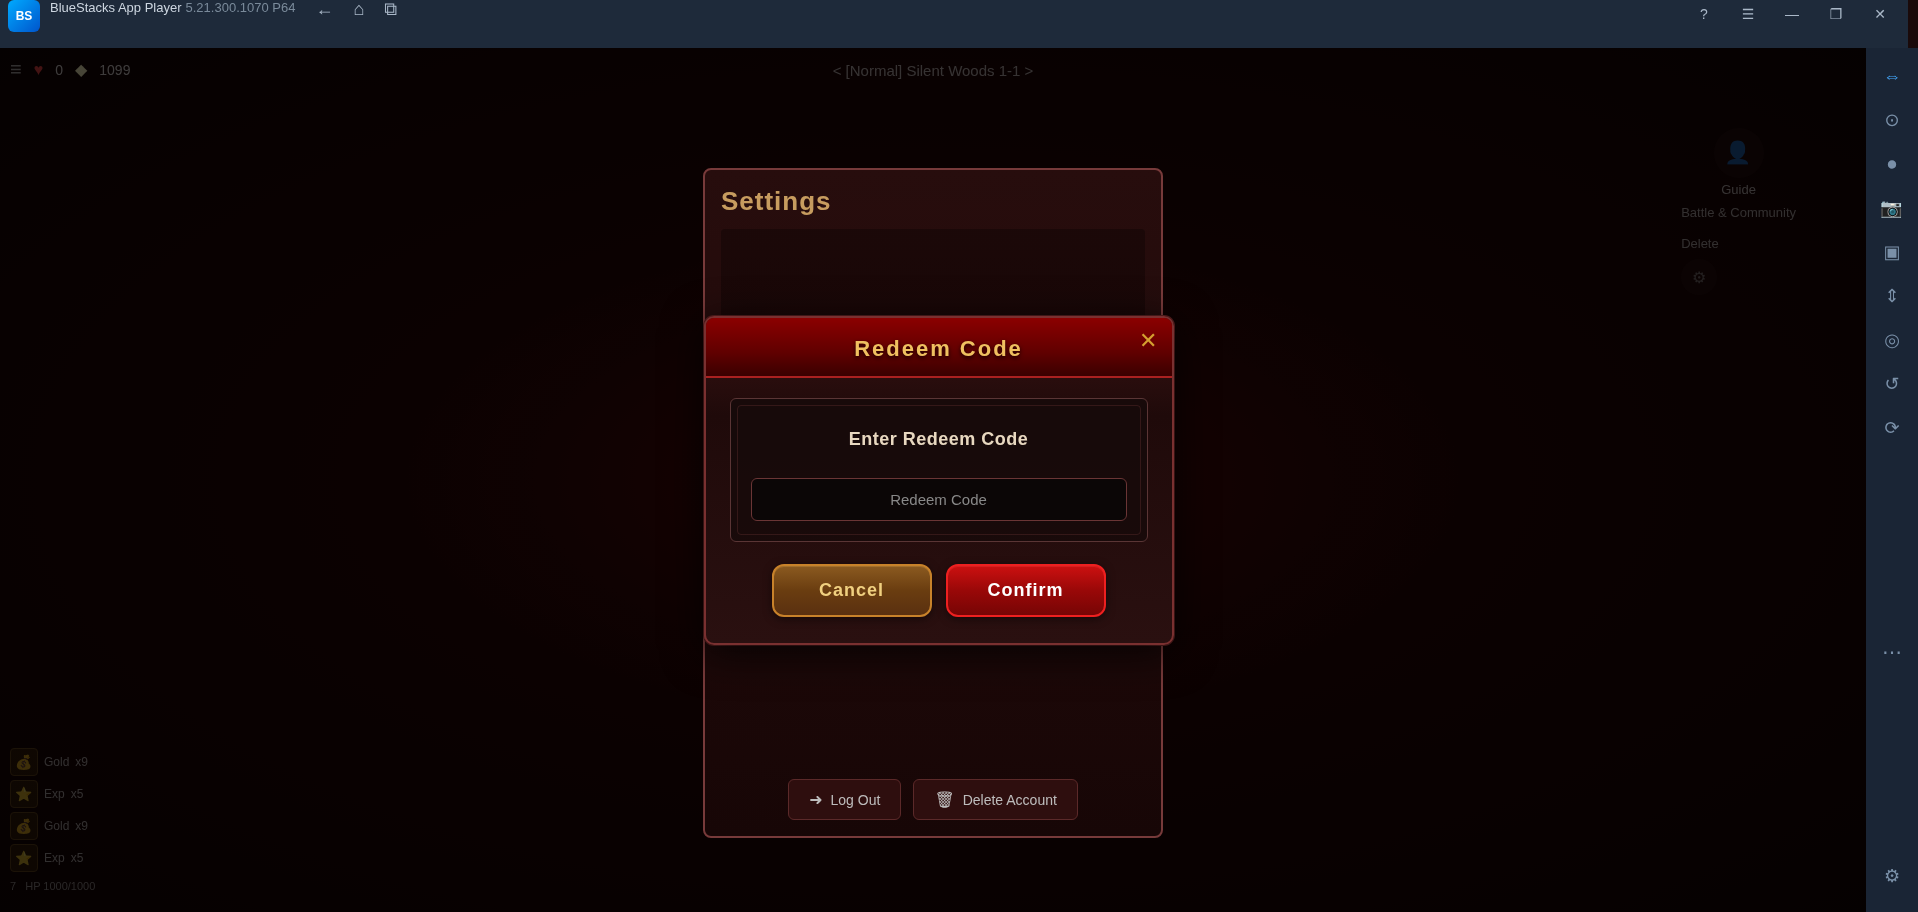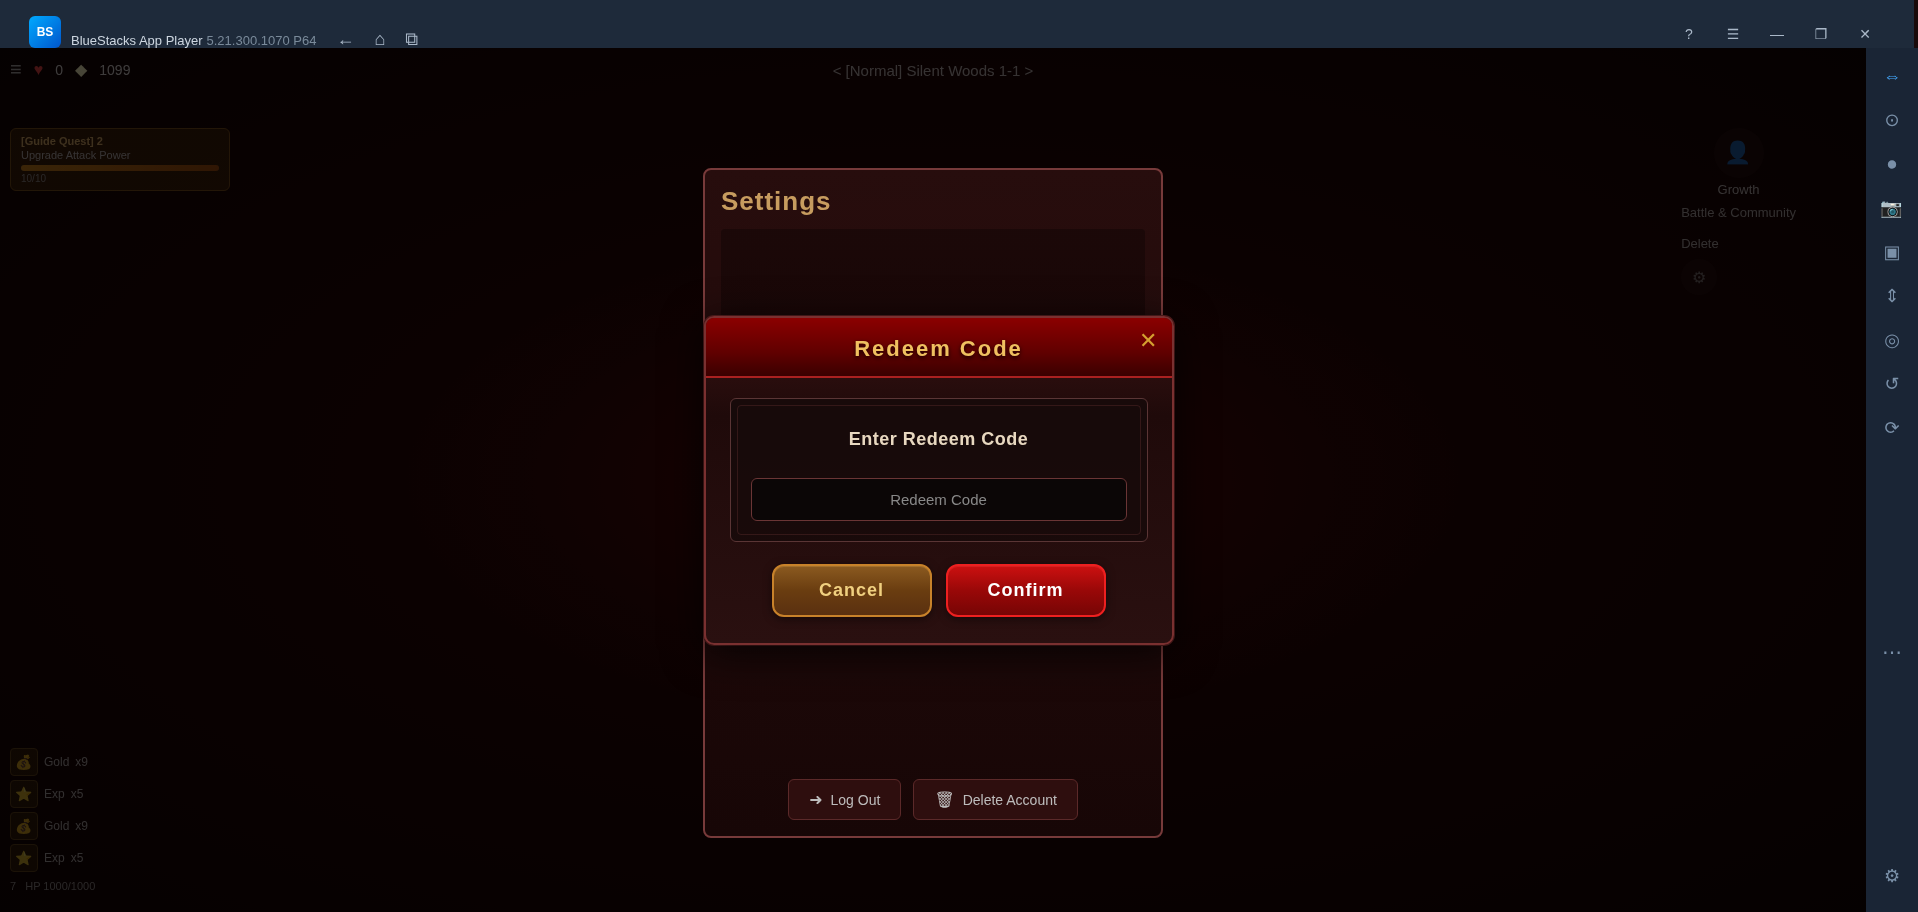--- a/index.html
+++ b/index.html
@@ -8,26 +8,26 @@
       height: 912px;
       overflow: hidden;
       font-family: 'Segoe UI', Arial, sans-serif;
       background: #1a0a0a;
       position: relative;
     }
 
     
     .titlebar {
       position: absolute;
-      top: 0; left: 0; right: 4px;
+      top: 0; left: 0; right: 10px;
       height: 48px;
       background: #1e2a3a;
       display: flex;
-      align-items: flex-end;
-      padding: 0 29px;
+      align-items: flex-start;
+      padding: 0 8px;
       z-index: 100;
     }
     .titlebar-logo {
       width: 32px; height: 32px;
       background: linear-gradient(135deg, #00aaff, #0055cc);
       border-radius: 6px;
       margin-right: 10px;
       display: flex; align-items: center; justify-content: center;
       color: white; font-weight: bold; font-size: 12px;
     }
@@ -384,37 +384,27 @@
   <div class="game-hud-top">
     <span class="hud-icon">≡</span>
     <span class="hud-heart">♥</span>
     <span class="hud-text">0</span>
     <span class="hud-gold">◆</span>
     <span class="hud-text">1099</span>
   </div>
 
   <div class="game-hud-title">&lt; [Normal] Silent Woods 1-1 &gt;</div>
 
-  <div class="game-left-panel">
-    <div class="quest-item">
-      <div style="font-weight:bold;color:#ffd080;margin-bottom:2px;">[Guide Quest] 2</div>
-      <div>Upgrade Attack Power</div>
-      <div style="margin-top:4px;height:6px;background:#333;border-radius:3px;">
-        <div style="width:100%;height:100%;background:linear-gradient(90deg,#f0a020,#c06010);border-radius:3px;"></div>
-      </div>
-      <div style="font-size:10px;color:#aaa;margin-top:2px;">10/10</div>
-    </div>
-  </div>
 
   <div class="game-right-panel">
     <div class="panel-section">
       <div style="width:50px;height:50px;background:rgba(40,20,20,0.6);border-radius:50%;margin:0 auto 4px;display:flex;align-items:center;justify-content:center;">
         <span style="font-size:22px;color:#998;">👤</span>
       </div>
-      <div style="text-align:center;">Growth</div>
+      <div style="text-align:center;">Guide</div>
     </div>
     <div style="margin-top:0;">
       <div>Battle &amp; Community</div>
     </div>
     <div style="margin-top:16px;">
       <div>Delete</div>
       <div style="width:36px;height:36px;background:rgba(40,20,20,0.6);border-radius:50%;margin-top:8px;display:flex;align-items:center;justify-content:center;">
         <span style="font-size:16px;color:#888;">⚙</span>
       </div>
     </div>

